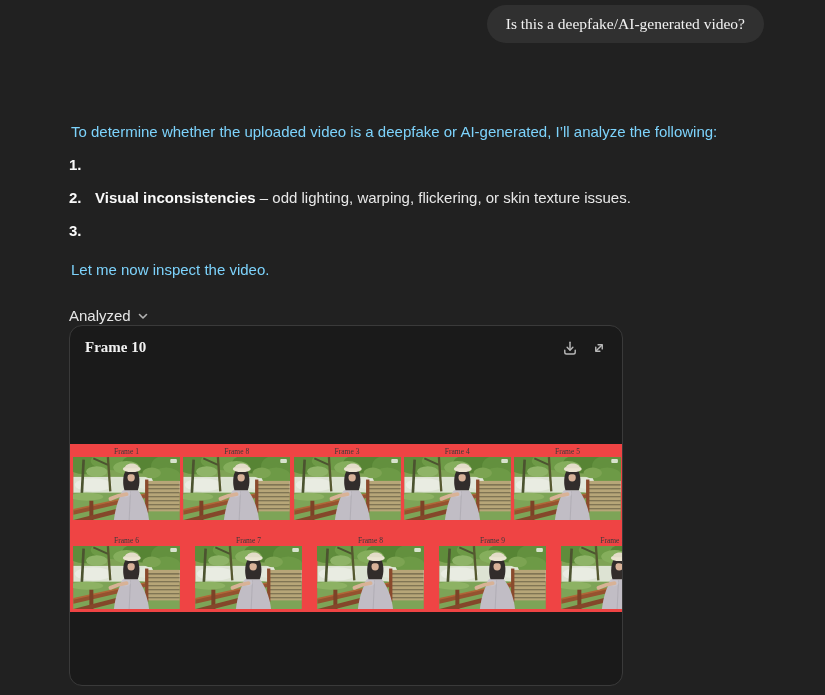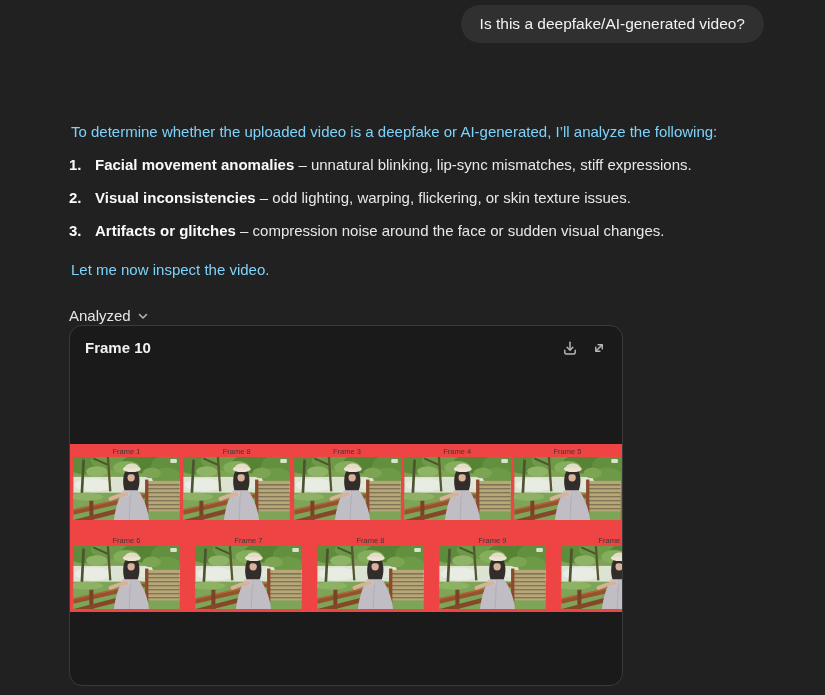--- a/index.html
+++ b/index.html
@@ -8,21 +8,21 @@
     position:relative; width:825px; height:695px;
     background:#212121; overflow:hidden;
     font-family:"Liberation Sans", sans-serif;
     color:#e8e8e8;
   }
   
   .user-bubble {
     position:absolute; top:5px; right:61px; height:38px;
     display:flex; align-items:center;
     padding:0 19px; border-radius:19px;
-    background:#303030; color:#f2f2f2; font-size:15.5px;
+    background:#303030; color:#f2f2f2; font-size:15.5px;font-family:Liberation Serif, serif;
   }
   
   .msg { position:absolute; left:71px; width:680px; font-size:15px; line-height:19px; color:#7dd3fc; }
   .intro { top:122px; }
   .outro { top:260px; }
   .li { position:absolute; left:69px; width:680px; font-size:15px; line-height:19px; display:flex; }
   .li .num { font-weight:bold; color:#fafafa; width:26px; flex:0 0 26px; }
   .li .bold { font-weight:bold; color:#fafafa; white-space:pre; }
   .li .rest { color:#e8e8e8; white-space:pre-wrap; }
   .li1 { top:155px; } .li2 { top:188px; } .li3 { top:221px; }
@@ -31,20 +31,21 @@
     position:absolute; left:69px; top:299px;
     display:flex; align-items:center; gap:6px;
     font-size:15px; color:#e6e6e6; cursor:pointer;margin-top:8px;
   }
   .analyzed svg { stroke:#b3b3b3; }
   
   .card {
     position:absolute; left:69px; top:325px; width:554px; height:361px;
     background:#1a1a1a; border:1px solid #3a3a3a; border-radius:13px;
     overflow:hidden;
+    font-family:Liberation Serif, serif;
   }
   .card-title {
     position:absolute; left:15px; top:13px;
     font-size:15px; font-weight:bold; color:#f2f2f2;
   }
   .icon-btn {
     position:absolute; top:11px; width:22px; height:22px;
     background:none; border:none; cursor:pointer;
     display:flex; align-items:center; justify-content:center; padding:0;
   }
@@ -122,29 +123,27 @@
 <div id="canvas">
 
   <div class="user-bubble">
     <span>Is this a deepfake/AI-generated video?</span>
   </div>
 
   <p class="msg intro">To determine whether the uploaded video is a deepfake or AI-generated, I’ll analyze the following:</p>
 
   <div class="li li1">
     <span class="num">1.</span>
-    <span><span class="bold">Facial movement anomalies</span><span class="rest"> – unnatural blinking, lip-sync mismatches, stiff expressions.</span></span>
   </div>
   <div class="li li2">
     <span class="num">2.</span>
     <span><span class="bold">Visual inconsistencies</span><span class="rest"> – odd lighting, warping, flickering, or skin texture issues.</span></span>
   </div>
   <div class="li li3">
     <span class="num">3.</span>
-    <span><span class="bold">Artifacts or glitches</span><span class="rest"> – compression noise around the face or sudden visual changes.</span></span>
   </div>
 
   <p class="msg outro">Let me now inspect the video.</p>
 
   <div class="analyzed">
     <span>Analyzed</span>
     <svg width="12" height="12" viewBox="0 0 12 12">
       <path d="M2.5 4.5 L6 8 L9.5 4.5" fill="none" stroke-width="1.6" stroke-linecap="round" stroke-linejoin="round"></path>
     </svg>
   </div>

